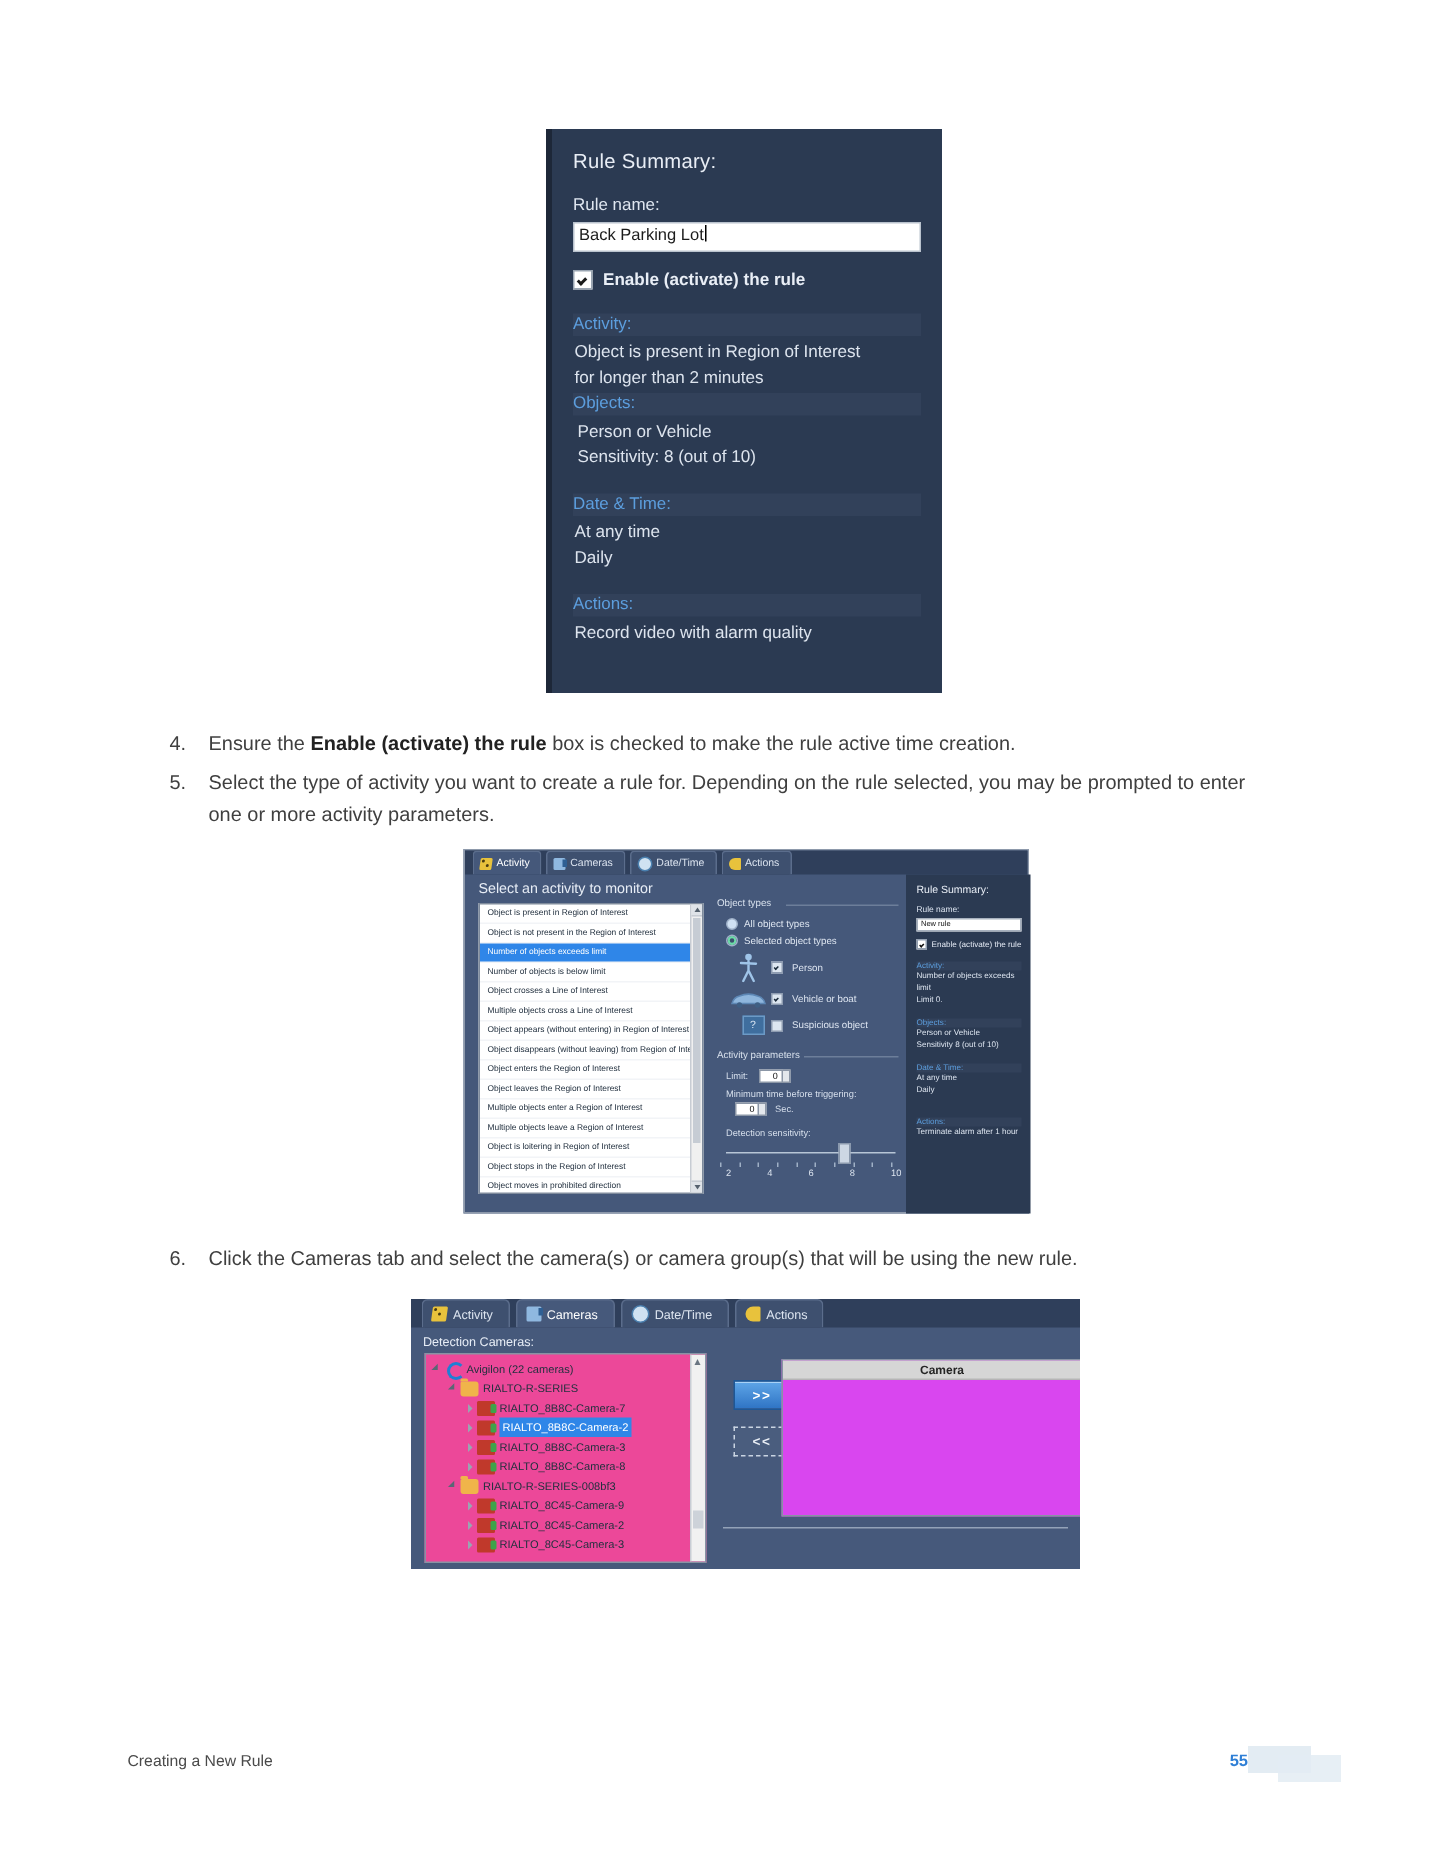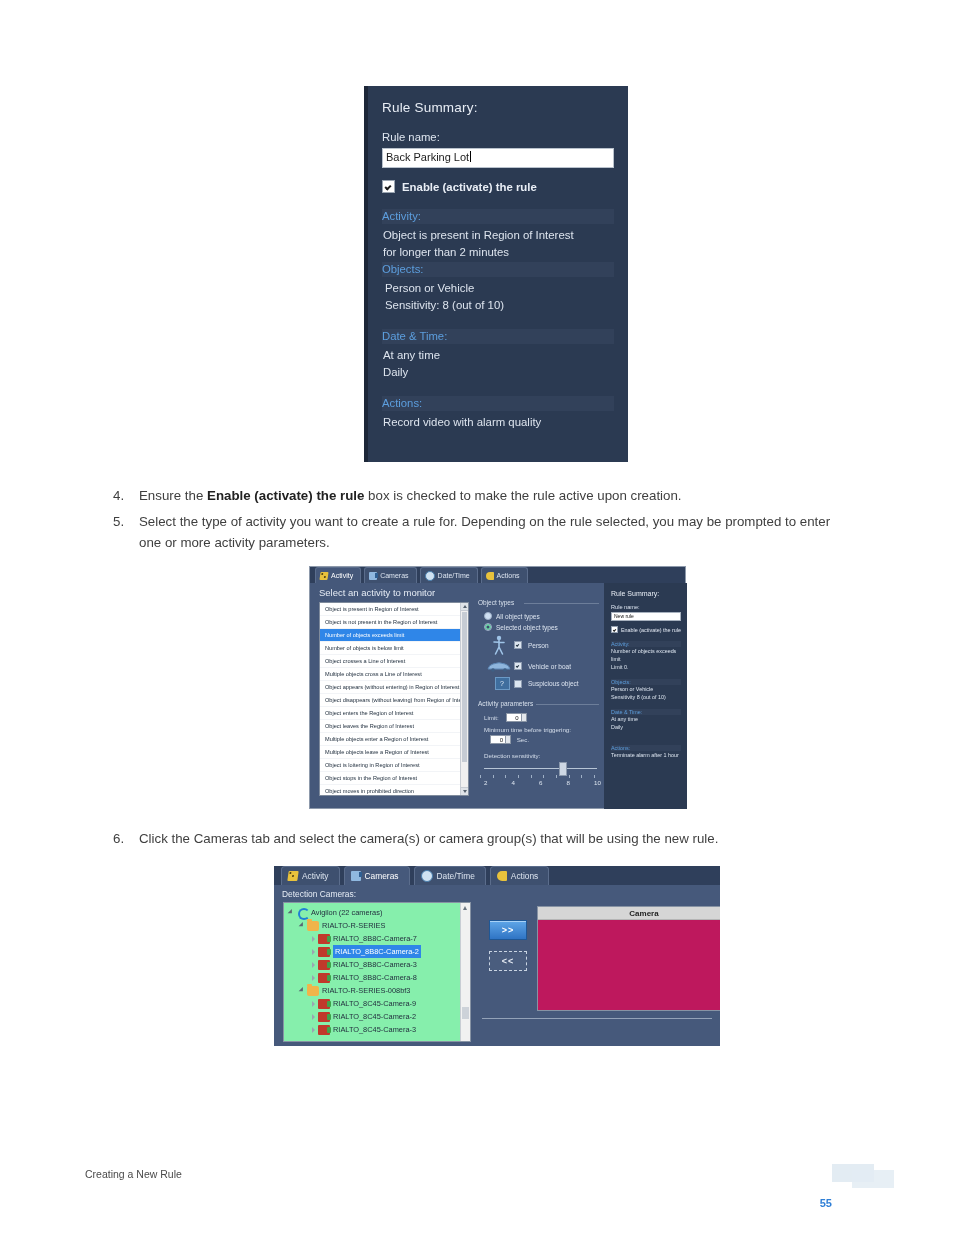--- a/index.html
+++ b/index.html
@@ -122,21 +122,21 @@
   
   #fig3{position:absolute;left:274px;top:866px;width:446px;height:180px;
         background:#46597b;overflow:hidden;}
   .f3tabs{height:19px;background:#2f3f5b;display:flex;padding-left:7px;box-sizing:border-box;}
   .f3tab{height:18px;display:flex;align-items:center;gap:4px;padding:0 10px 0 6px;
          background:#3e506f;color:#dce4ef;font-size:8.4px;margin-right:4px;
          border-radius:4px 4px 0 0;border:1px solid #5b6d8c;border-bottom:none;}
   .f3tab.active{background:#46597b;color:#ffffff;}
   .f3tab .ti{width:10px;height:10px;flex:0 0 10px;}
   .avail{font-size:8.4px;color:#e7edf6;padding:4px 0 3px 8px;}
-  .tree{position:absolute;left:9px;top:36px;width:188px;height:140px;background:#86efac;
+  .tree{position:absolute;left:9px;top:36px;width:188px;height:140px;background:#ec4899;
         border:1px solid #8793a4;box-sizing:border-box;overflow:hidden;}
   .tsb{position:absolute;right:0;top:0;width:9px;height:100%;background:#f1f1f1;
        border-left:1px solid #c8cdd4;}
   .tsb .ar{height:9px;position:relative;}
   .tsb .ar:after{content:"";position:absolute;left:2px;top:3px;border-left:2.5px solid transparent;
        border-right:2.5px solid transparent;border-bottom:4px solid #6a7581;}
   .tsb .knob{position:absolute;left:1px;top:104px;width:7px;height:12px;background:#cdd2d9;}
   .tnode{display:flex;align-items:center;font-size:7.4px;color:#23303f;line-height:13px;
          height:13px;white-space:nowrap;}
   .tw{width:9px;flex:0 0 9px;display:flex;justify-content:center;align-items:center;}
@@ -154,31 +154,31 @@
   .ico.cam{background:#c0392b;border-radius:1px;}
   .ico.cam:before{content:"";position:absolute;right:-1px;top:2px;width:4px;height:6px;
        background:#3ea34a;border-radius:1px;}
   .tnode.sel .lbl{background:#2f86e8;color:#fff;padding:0 2px;}
   .f3btns{position:absolute;left:215px;top:54px;width:36px;}
   .bfwd,.bbak{width:36px;height:18px;display:flex;align-items:center;justify-content:center;
       font-size:9px;color:#fff;font-weight:bold;letter-spacing:1px;}
   .bfwd{background:linear-gradient(#5fa6e8,#2f74c4);border:1px solid #1e5796;
         box-shadow:inset 0 1px 0 #a8d2f7;}
   .bbak{background:#4a5d7e;border:1px dashed #c9d4e2;margin-top:11px;color:#e9eef6;}
-  .cams{position:absolute;left:263px;top:40px;width:214px;height:105px;background:#be185d;
+  .cams{position:absolute;left:247px;top:40px;width:214px;height:105px;background:#d946ef;
         border:1px solid #8793a4;box-sizing:border-box;}
   .cams-h{height:12px;background:#d6d6d6;border-bottom:1px solid #b5b5b5;
           font-size:8px;color:#242424;font-weight:bold;display:flex;align-items:center;
           justify-content:center;}
   .f3rule{position:absolute;left:208px;right:8px;top:152px;height:1px;background:#93a2b8;}
 
   
   .footer{position:absolute;left:85px;right:60px;bottom:47px;height:20px;}
   .f-left{position:absolute;left:0;top:0;font-size:10.5px;color:#4a4a4a;}
-  .f-pg{position:absolute;right:62px;top:0;font-size:11px;color:#2f7fd6;font-weight:bold;margin-top:29px;}
+  .f-pg{position:absolute;right:62px;top:0;font-size:11px;color:#2f7fd6;font-weight:bold;}
   .f-m1{position:absolute;right:20px;top:-4px;width:42px;height:18px;background:#e3ecf3;}
   .f-m2{position:absolute;right:0px;top:2px;width:42px;height:18px;background:#e3ecf3;opacity:.85;}
 </style>
 </head>
 <body>
 
 <div class="page">
 
   <div id="fig1">
     <div class="edge"></div>
@@ -209,21 +209,21 @@
       <div class="rs-sec">
         <div class="rs-sec-h">Actions:</div>
         <div class="rs-line">Record video with alarm quality</div>
       </div>
     </div>
   </div>
 
   <div class="steps" style="top:485px;">
     <div class="step">
       <div class="step-num">4.</div>
-      <div class="step-txt"><span>Ensure the </span><b>Enable (activate) the rule</b><span> box is checked to make the rule active upon creation.</span></div>
+      <div class="step-txt"><span>Ensure the </span><b>Enable (activate) the rule</b><span> box is checked to make the rule active time creation.</span></div>
     </div>
     <div class="step">
       <div class="step-num">5.</div>
       <div class="step-txt">Select the type of activity you want to create a rule for. Depending on the rule selected, you may be prompted to enter one or more activity parameters.</div>
     </div>
   </div>
 
   <div id="fig2">
     <div class="tabbar">
       <div class="tab active">

